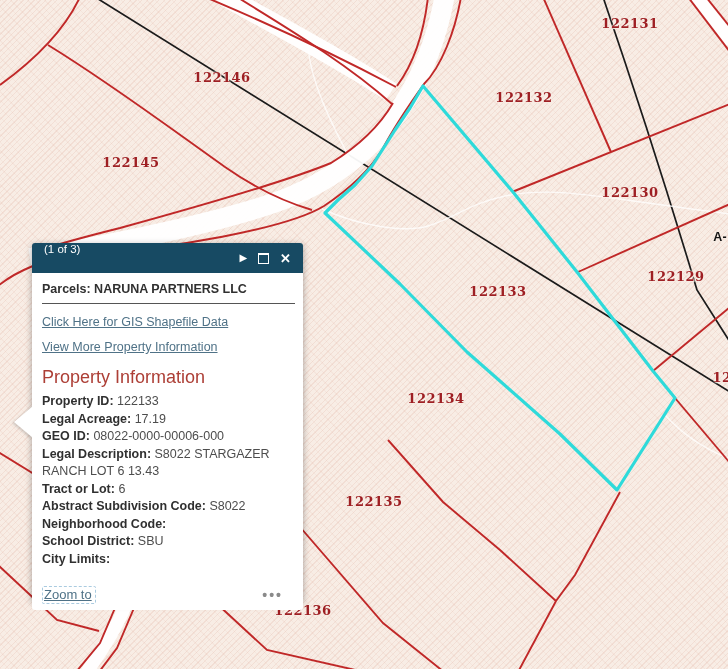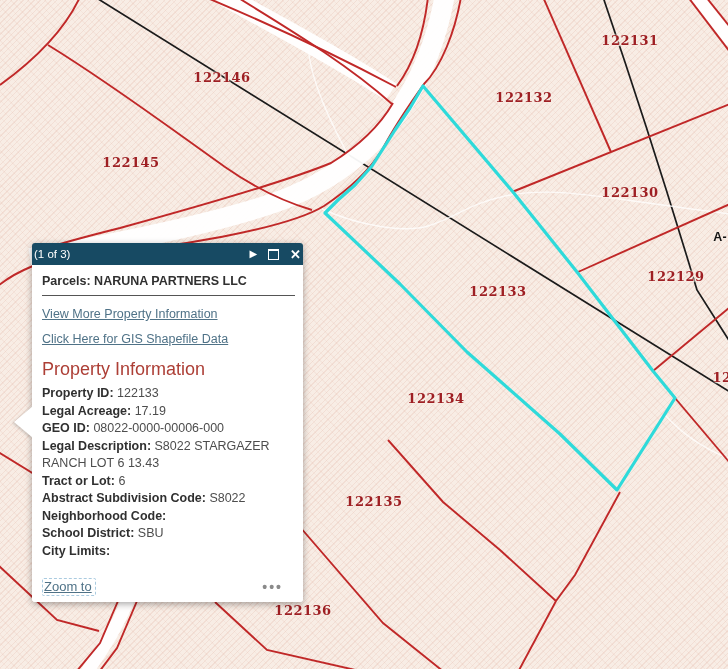--- a/index.html
+++ b/index.html
@@ -24,23 +24,23 @@
     letter-spacing:.5px;color:var(--label-red,#9e1f23);white-space:nowrap;
     text-shadow:0 0 2px #f8ede5,0 0 2px #f8ede5,1px 1px 1px #f8ede5;}
   .map-label.survey{font-family:"Liberation Sans",sans-serif;color:#141414;
     font-size:12.5px;letter-spacing:.2px;}
   
   #popup{position:absolute;left:32px;top:243px;width:271px;height:359px;z-index:10;
     box-shadow:0 2px 7px rgba(0,0,0,.35);border-radius:3px;}
   #popup .pointer{position:absolute;left:-18px;top:163px;width:0;height:0;
     border-top:16px solid transparent;border-bottom:16px solid transparent;
     border-right:19px solid #ffffff;filter:drop-shadow(-2px 1px 1px rgba(0,0,0,.15));}
-  #popup .titlebar{height:22px;background:var(--header-bg,#174a63);color:#fff;
-    border-radius:3px 3px 0 0;display:flex;align-items:center;
-    font-size:11.5px;padding:0 2px;}
+  #popup .titlebar{height:30px;background:var(--header-bg,#174a63);color:#fff;
+    border-radius:3px 3px 0 0;display:flex;
+    font-size:11.5px;padding:0 12px;}
   #popup .pager{flex:0 0 auto;}
   #popup .tb-spacer{flex:1;}
   .tb-btn{color:#fff;margin-left:11px;cursor:pointer;display:flex;align-items:center;line-height:1;}
   .tb-btn.next{font-size:10px;}
   .tb-btn.close{font-size:13px;font-weight:bold;}
   .maxbox{display:inline-block;width:9px;height:8px;border:1px solid #fff;border-top:2px solid #fff;}
   #popup .body{position:relative;background:#fff;height:337px;border-radius:0 0 3px 3px;
     padding:9px 8px 0 10px;box-sizing:border-box;overflow:hidden;
     font-size:12.5px;color:var(--text-mid,#4d4d4d);}
   .pop-title{font-weight:bold;color:var(--text-dark,#303030);font-size:12.5px;line-height:15px;}
@@ -107,21 +107,21 @@
       <path class="r" d="M688,-3 L730,52"></path>
       <path class="r" d="M706,-3 L730,27"></path>
     </g>
 
     <path class="c" d="M423,86 L513,192 L577,272 L653,371 L675,398 L617,490 L560,434 L467,352 L400,284 L325,213 L338,200 L355,185 L372,166 L395,130 L410,108 Z"></path>
   </svg>
 
   <div id="labels">
       <div class="map-label" style="left: 222px; top: 77px;">122146</div>
       <div class="map-label" style="left: 131px; top: 162px;">122145</div>
-      <div class="map-label" style="left: 630px; top: 40px;">122131</div>
+      <div class="map-label" style="left: 630px; top: 23px;">122131</div>
       <div class="map-label" style="left: 524px; top: 97px;">122132</div>
       <div class="map-label" style="left: 630px; top: 192px; text-align: right;">122130</div>
       <div class="map-label survey" style="left: 720px; top: 237px;">A-</div>
       <div class="map-label" style="left: 676px; top: 276px;">122129</div>
       <div class="map-label" style="left: 498px; top: 291px;">122133</div>
       <div class="map-label" style="left: 722px; top: 377px;">12</div>
       <div class="map-label" style="left: 436px; top: 398px;">122134</div>
       <div class="map-label" style="left: 374px; top: 501px;">122135</div>
       <div class="map-label" style="left: 303px; top: 610px;">122136</div>
     </div>
@@ -134,22 +134,22 @@
       <span class="tb-btn next">▶</span>
       <span class="tb-btn">
           <span class="maxbox"></span>
         </span>
       <span class="tb-btn close">✕</span>
     </div>
     <div class="body">
       <div class="pop-title">Parcels: NARUNA PARTNERS LLC</div>
       <hr class="pop-sep">
       <div id="links">
+          <a class="pop-link" href="#">Click Here for GIS Shapefile Data</a>
           <a class="pop-link" href="#">View More Property Information</a>
-          <a class="pop-link" href="#">Click Here for GIS Shapefile Data</a>
         </div>
       <div class="pop-heading">Property Information</div>
       <div id="fields">
           <div class="field-row"><span class="f-label">Property ID:</span><span class="f-value"> 122133</span></div>
           <div class="field-row"><span class="f-label">Legal Acreage:</span><span class="f-value"> 17.19</span></div>
           <div class="field-row"><span class="f-label">GEO ID:</span><span class="f-value"> 08022-0000-00006-000</span></div>
           <div class="field-row"><span class="f-label">Legal Description:</span><span class="f-value"> S8022 STARGAZER RANCH LOT 6 13.43</span></div>
           <div class="field-row"><span class="f-label">Tract or Lot:</span><span class="f-value"> 6</span></div>
           <div class="field-row"><span class="f-label">Abstract Subdivision Code:</span><span class="f-value"> S8022</span></div>
           <div class="field-row"><span class="f-label">Neighborhood Code:</span><span class="f-value"></span></div>

